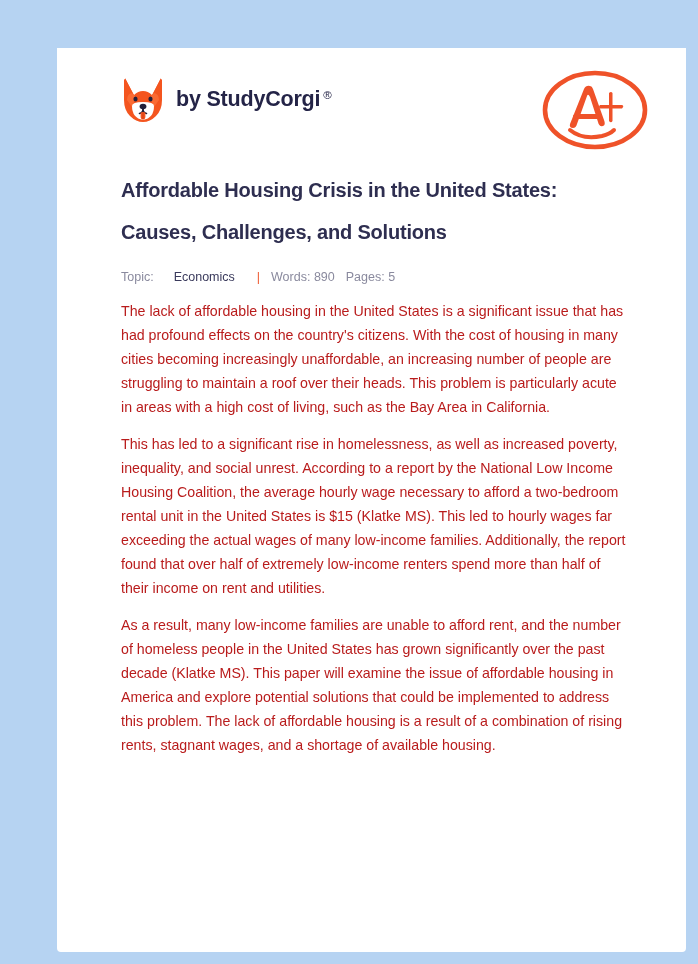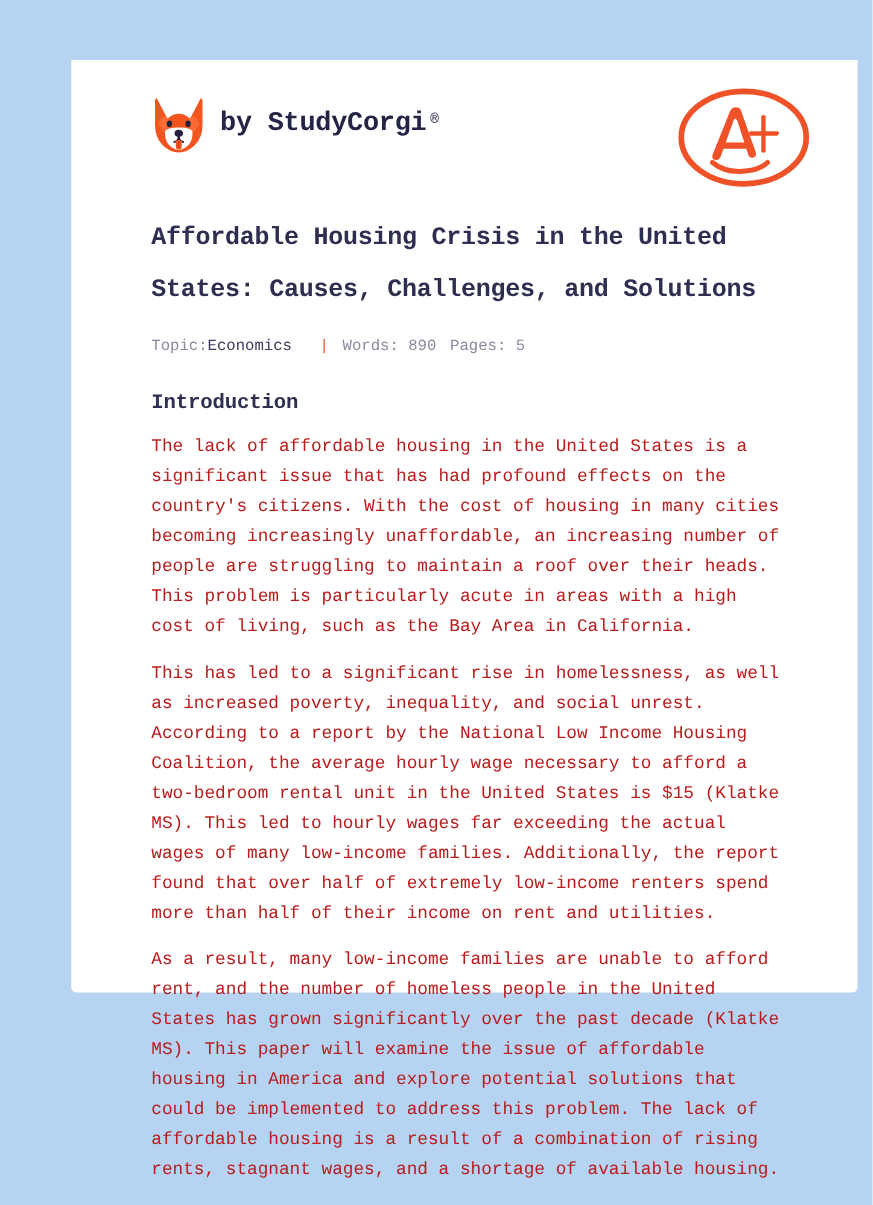--- a/index.html
+++ b/index.html
@@ -12,25 +12,24 @@
     background: #b6d3f2;
     font-family: "Liberation Sans", sans-serif;
     overflow: hidden;
   }
 
   #page-sheet {
     position: absolute;
     left: 57px;
     top: 48px;
     width: 629px;
-    height: 746px;
+    height: 904px;
     background: #ffffff;
     border-radius: 0 0 4px 4px;
     box-sizing: border-box;
-    font-family: Liberation Mono, monospace;
   }
 
   
   .doc-header {
     position: absolute;
     left: 64px;
     top: 18px;
     right: 36px;
     height: 86px;
   }
@@ -94,21 +93,21 @@
     margin-top: 17px;
     display: flex;
     align-items: center;
     font-size: 12.5px;
     color: #8a8a9e;
     white-space: nowrap;
   }
   .doc-meta .meta-label { color: #8a8a9e; }
   .doc-meta .meta-value-strong {
     color: #3a3a5c;
-    margin-left: 0;
+    margin-left: 20px;
     text-align: right;
   }
   .doc-meta .meta-sep {
     color: #ef5a31;
     margin: 0 11px;
   }
   .doc-meta .meta-item { margin-right: 11px; }
   .doc-meta .meta-item:last-child { margin-right: 0; }
 
   .section-heading {
@@ -178,21 +177,20 @@
 
     <div class="doc-meta">
       <span class="meta-item">
         <span class="meta-label">Topic:</span><span class="meta-value-strong">Economics</span>
       </span>
       <span class="meta-sep">|</span>
       <span class="meta-item">Words: 890</span>
       <span class="meta-item">Pages: 5</span>
     </div>
 
-    <h2 class="section-heading">Introduction</h2>
 
     <p class="doc-paragraph">The lack of affordable housing in the United States is a significant issue that has had profound effects on the country's citizens. With the cost of housing in many cities becoming increasingly unaffordable, an increasing number of people are struggling to maintain a roof over their heads. This problem is particularly acute in areas with a high cost of living, such as the Bay Area in California.</p>
     <p class="doc-paragraph">This has led to a significant rise in homelessness, as well as increased poverty, inequality, and social unrest. According to a report by the National Low Income Housing Coalition, the average hourly wage necessary to afford a two-bedroom rental unit in the United States is $15 (Klatke MS). This led to hourly wages far exceeding the actual wages of many low-income families. Additionally, the report found that over half of extremely low-income renters spend more than half of their income on rent and utilities.</p>
     <p class="doc-paragraph">As a result, many low-income families are unable to afford rent, and the number of homeless people in the United States has grown significantly over the past decade (Klatke MS). This paper will examine the issue of affordable housing in America and explore potential solutions that could be implemented to address this problem. The lack of affordable housing is a result of a combination of rising rents, stagnant wages, and a shortage of available housing.</p>
 
   </div>
 
 </div>
 
 </body></html>

